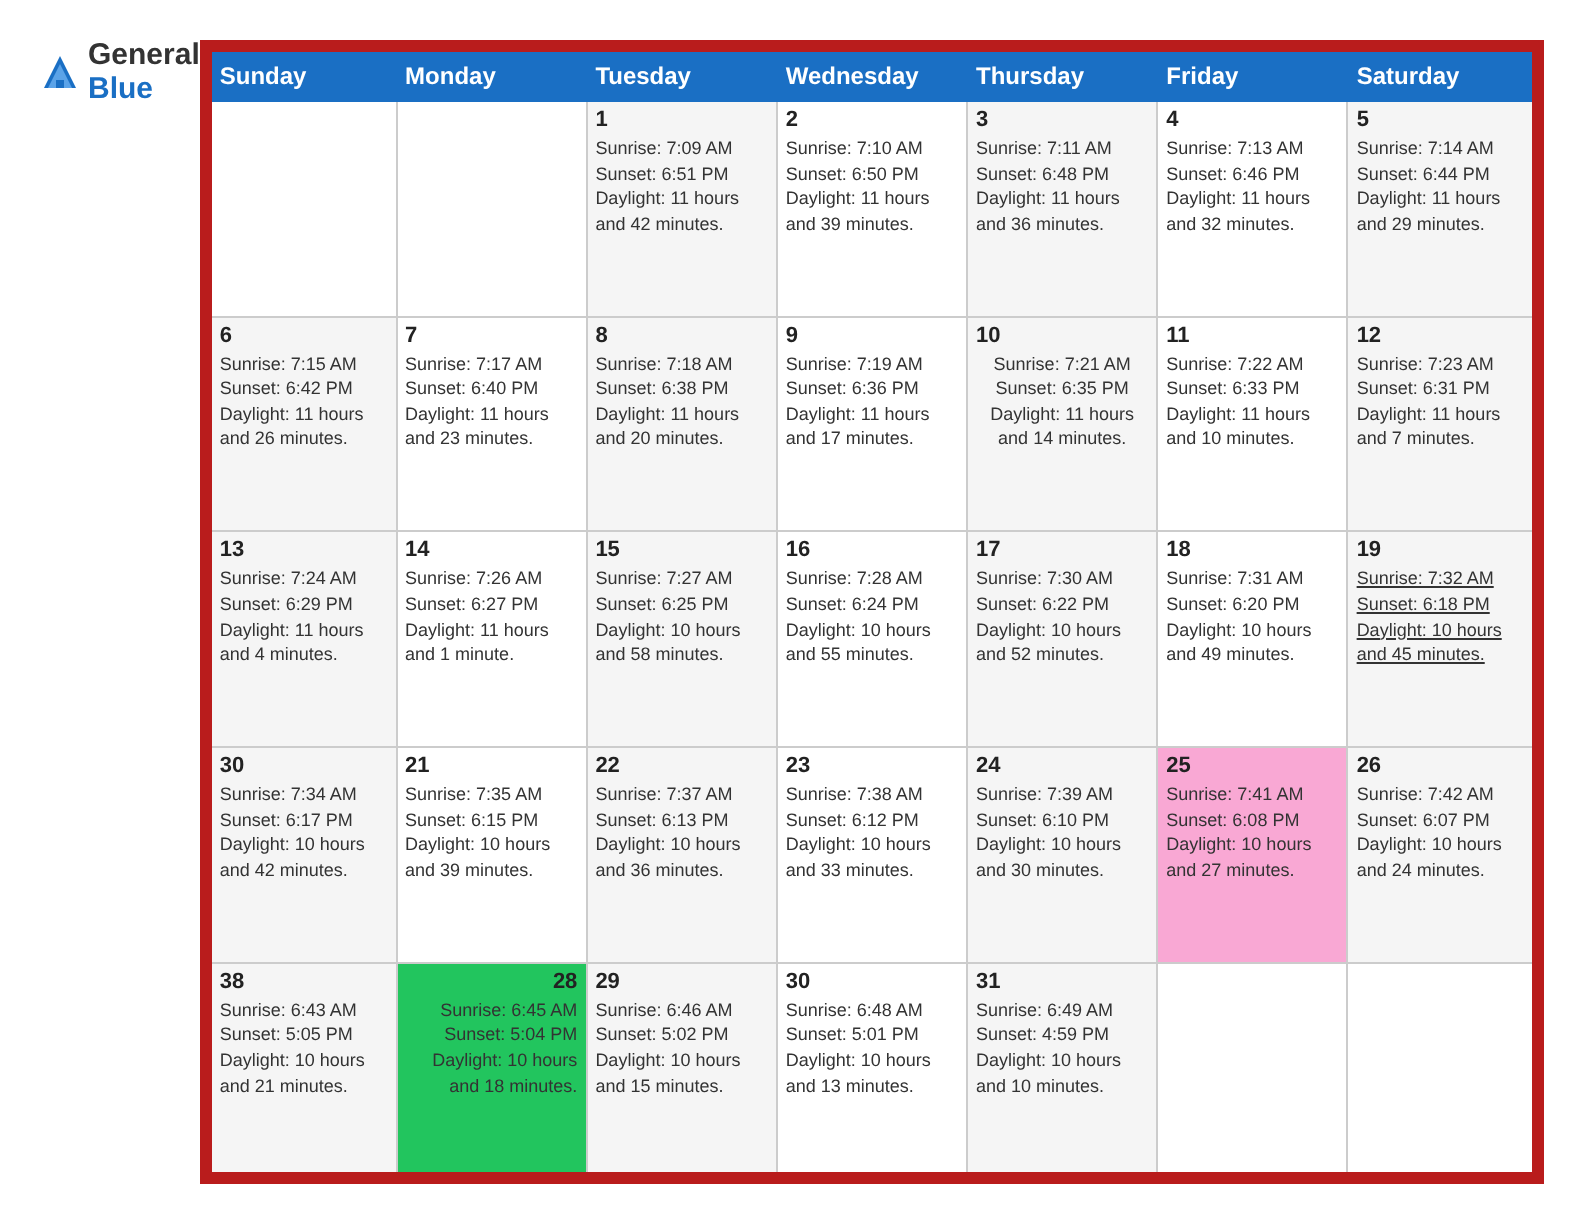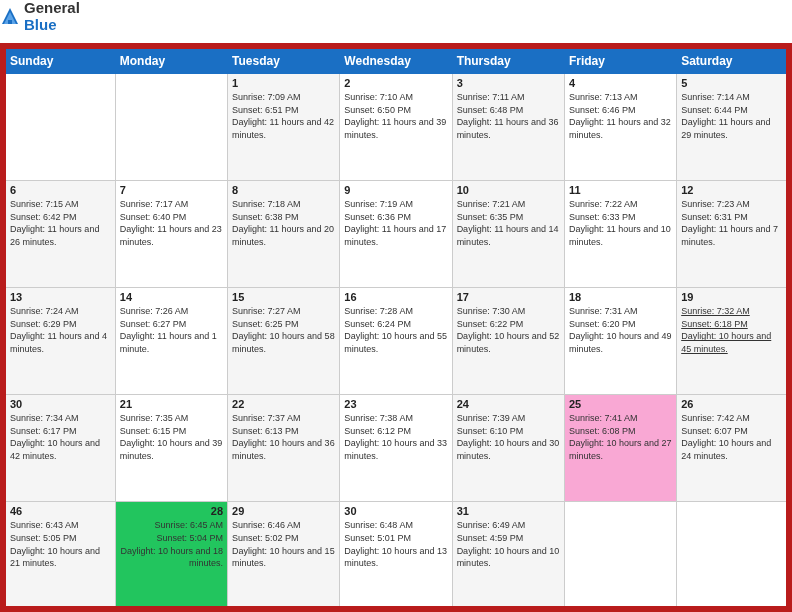--- a/index.html
+++ b/index.html
@@ -6,23 +6,23 @@
     body {
       font-family: Arial, sans-serif;
       background: #fff;
       width: 792px;
       height: 612px;
       overflow: hidden;
     }
     .page {
       width: 792px;
       height: 612px;
-      padding: 0;
+      padding: 20px;
       display: flex;
-      flex-direction: column;
+      flex-direction: row;
     }
     .header {
       display: flex;
       justify-content: space-between;
       align-items: flex-start;
       margin-bottom: 10px;
     }
     .logo {
       display: flex;
       align-items: center;
@@ -199,21 +199,21 @@
 Daylight: 11 hours and 20 minutes.</div>
           </td>
           <td style="background: rgb(255, 255, 255);">
             <span class="day-num">9</span>
             <div class="day-info" style="white-space: pre-line;">Sunrise: 7:19 AM
 Sunset: 6:36 PM
 Daylight: 11 hours and 17 minutes.</div>
           </td>
           <td style="background: rgb(245, 245, 245);">
             <span class="day-num">10</span>
-            <div class="day-info" style="white-space: pre-line;">Sunrise: 7:21 AM
+            <div class="day-info" style="white-space: pre-line; text-align: center;">Sunrise: 7:21 AM
 Sunset: 6:35 PM
 Daylight: 11 hours and 14 minutes.</div>
           </td>
           <td style="background: rgb(255, 255, 255);">
             <span class="day-num">11</span>
             <div class="day-info" style="white-space: pre-line;">Sunrise: 7:22 AM
 Sunset: 6:33 PM
 Daylight: 11 hours and 10 minutes.</div>
           </td>
           <td style="background: rgb(245, 245, 245);">
@@ -306,21 +306,21 @@
           </td>
           <td style="background: rgb(245, 245, 245);">
             <span class="day-num">26</span>
             <div class="day-info" style="white-space: pre-line;">Sunrise: 7:42 AM
 Sunset: 6:07 PM
 Daylight: 10 hours and 24 minutes.</div>
           </td>
         </tr>
         <tr class="cal-row">
           <td style="background: rgb(245, 245, 245);">
-            <span class="day-num">46</span>
+            <span class="day-num">38</span>
             <div class="day-info" style="white-space: pre-line;">Sunrise: 6:43 AM
 Sunset: 5:05 PM
 Daylight: 10 hours and 21 minutes.</div>
           </td>
           <td style="background: #22c55e; text-align: right;">
             <span class="day-num">28</span>
             <div class="day-info" style="white-space: pre-line;">Sunrise: 6:45 AM
 Sunset: 5:04 PM
 Daylight: 10 hours and 18 minutes.</div>
           </td>

